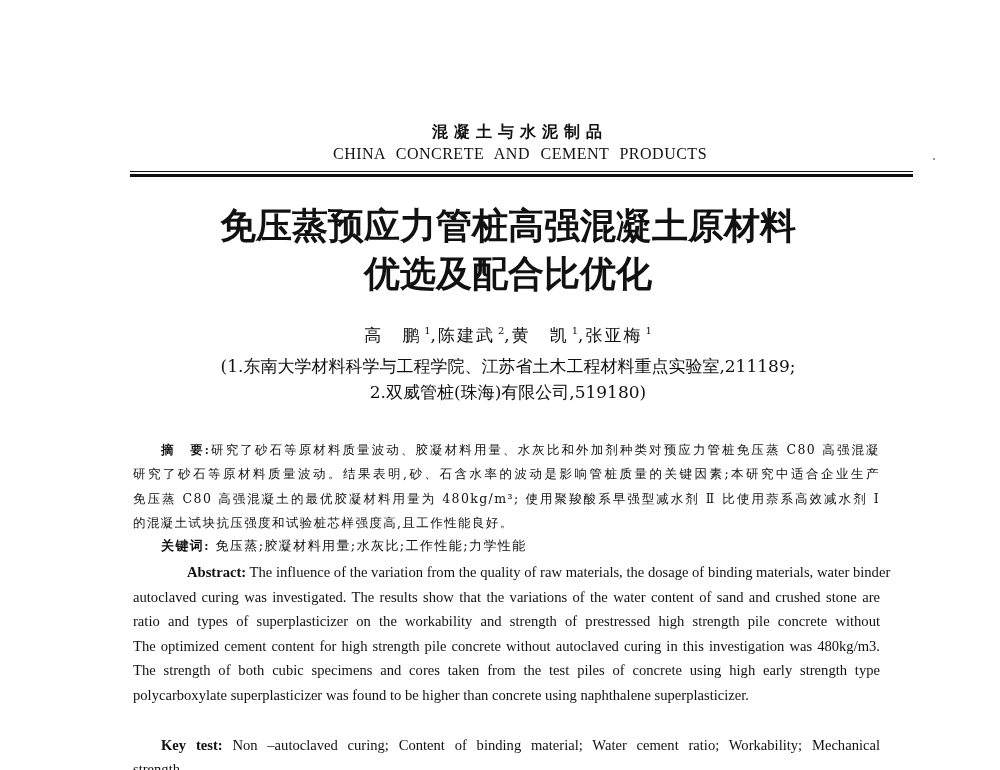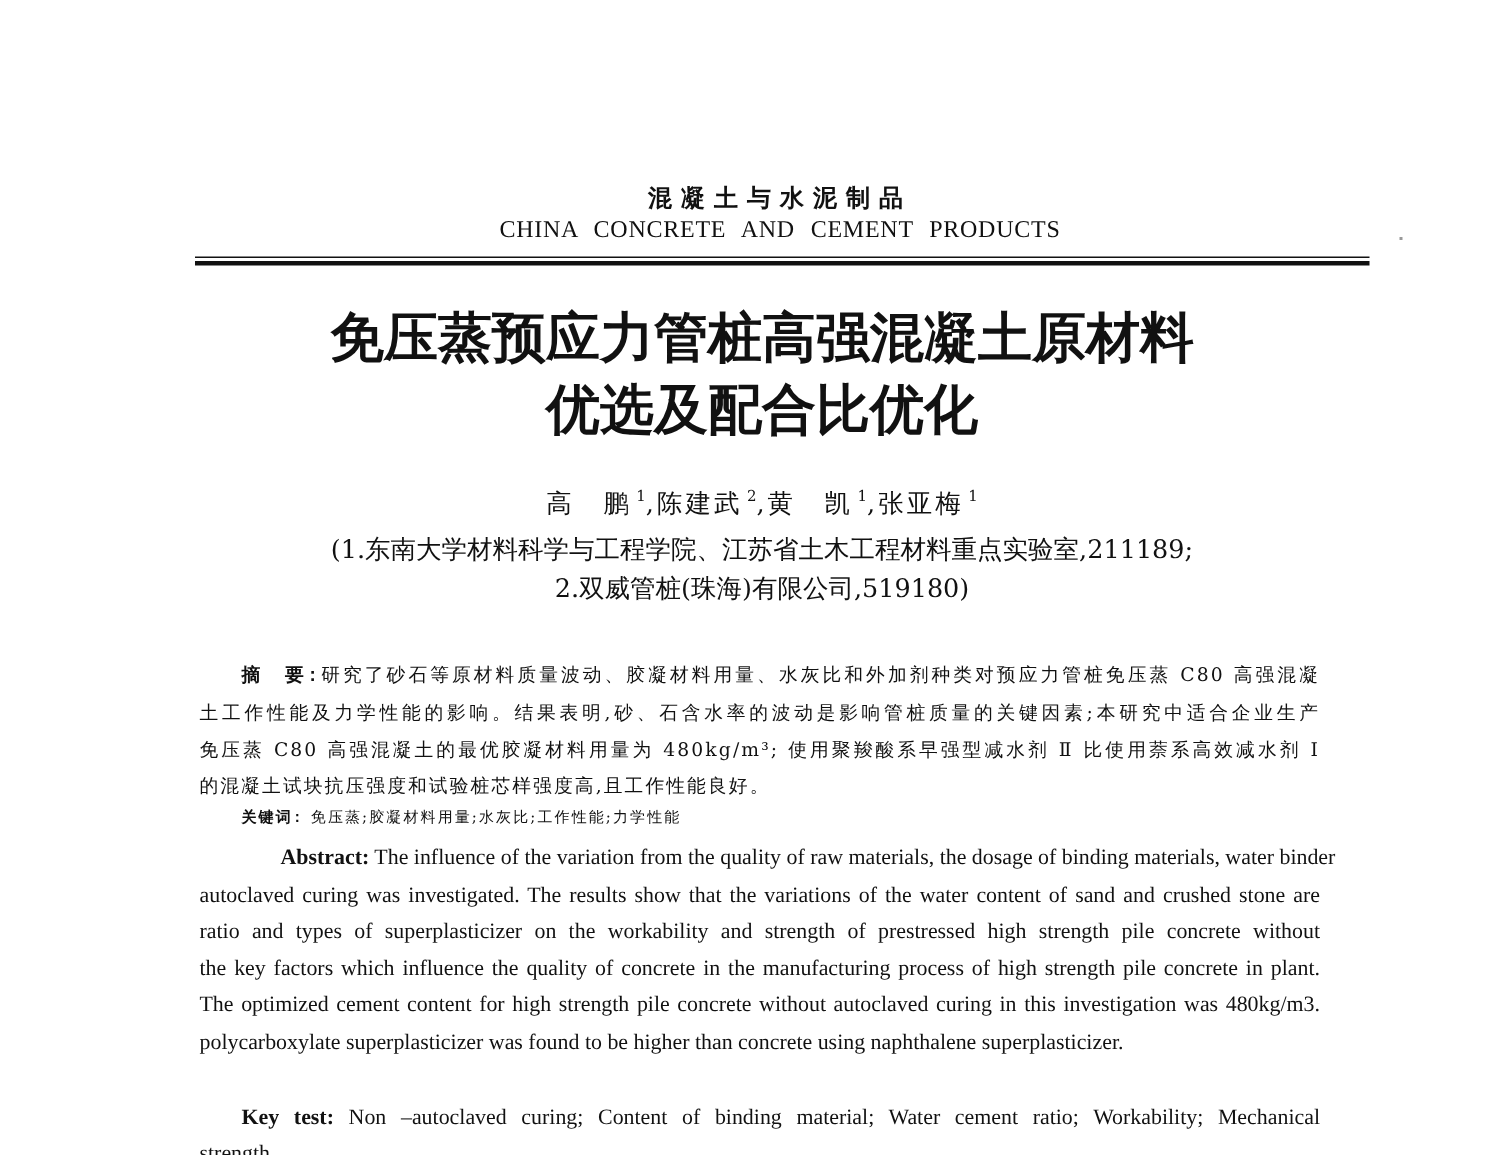--- a/index.html
+++ b/index.html
@@ -107,24 +107,24 @@
       letter-spacing: 1.4px;
     }
     .cn-abs .line {
       display: block;
       white-space: nowrap;
       text-align: justify;
       text-align-last: justify;
     }
     .cn-abs .line.last { text-align-last: left; }
     .indent { padding-left: 28px; }
-    .label-bold { font-weight: bold; font-family: Liberation Mono, monospace; }
+    .label-bold { font-weight: bold; font-family: Liberation Serif, serif; }
     .cn-kw {
       top: 536px;
-      font-size: 10px;
+      font-size: 13px;
       font-family: "DejaVu Serif", serif;
       letter-spacing: 1.4px;
       line-height: 20px;
     }
     .en-abs {
       top: 560px;
       font-family: "Liberation Serif", serif;
       font-size: 14.6px;
       line-height: 24.6px;
     }
@@ -174,34 +174,34 @@
 
 <div class="authors">
   <span>高　鹏</span><sup>1</sup>,<span>陈建武</span><sup>2</sup>,<span>黄　凯</span><sup>1</sup>,<span>张亚梅</span><sup>1</sup>
 </div>
 
 <div class="affil affil-1">(1.东南大学材料科学与工程学院、江苏省土木工程材料重点实验室,211189;</div>
 <div class="affil affil-2">2.双威管桩(珠海)有限公司,519180)</div>
 
 <div class="para cn-abs">
   <span class="line indent"><span class="label-bold">摘　要:</span><span>研究了砂石等原材料质量波动、胶凝材料用量、水灰比和外加剂种类对预应力管桩免压蒸 C80 高强混凝</span></span>
-  <span class="line">土工作性能及力学性能的影响。结果表明,砂、石含水率的波动是影响管桩质量的关键因素;本研究中适合企业生产</span>
+  <span class="line">研究了砂石等原材料质量波动。结果表明,砂、石含水率的波动是影响管桩质量的关键因素;本研究中适合企业生产</span>
   <span class="line">免压蒸 C80 高强混凝土的最优胶凝材料用量为 480kg/m³; 使用聚羧酸系早强型减水剂 Ⅱ 比使用萘系高效减水剂 Ⅰ</span>
   <span class="line last">的混凝土试块抗压强度和试验桩芯样强度高,且工作性能良好。</span>
 </div>
 
 <div class="para cn-kw indent">
   <span class="label-bold">关键词:</span><span> 免压蒸;胶凝材料用量;水灰比;工作性能;力学性能</span>
 </div>
 
 <div class="para en-abs">
   <span class="line indent"><b>Abstract:</b><span> The influence of the variation from the quality of raw materials, the dosage of binding materials, water binder</span></span>
   <span class="line">autoclaved curing was investigated. The results show that the variations of the water content of sand and crushed stone are</span>
   <span class="line">ratio and types of superplasticizer on the workability and strength of prestressed high strength pile concrete without</span>
-  <span class="line">the key factors which influence the quality of concrete in the manufacturing process of high strength pile concrete in plant.</span>
   <span class="line">The optimized cement content for high strength pile concrete without autoclaved curing in this investigation was 480kg/m3.</span>
+  <span class="line">The strength of both cubic specimens and cores taken from the test piles of concrete using high early strength type</span>
   <span class="line last">polycarboxylate superplasticizer was found to be higher than concrete using naphthalene superplasticizer.</span>
 </div>
 
 <div class="para en-kw">
   <span class="line indent"><b>Key test:</b><span> Non –autoclaved curing; Content of binding material; Water cement ratio; Workability; Mechanical</span></span>
   <span class="line last">strength</span>
 </div>
 
 </body></html>

